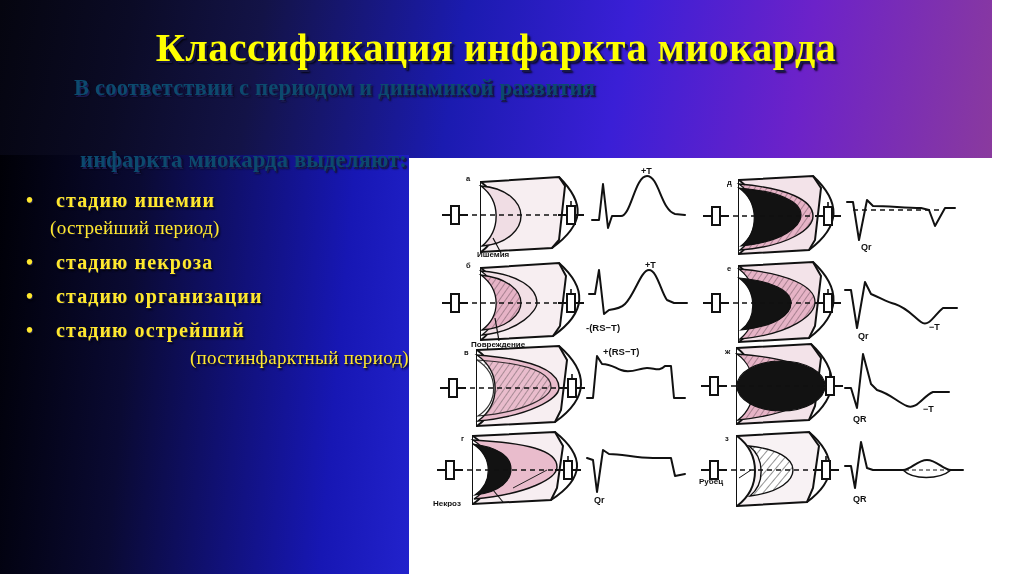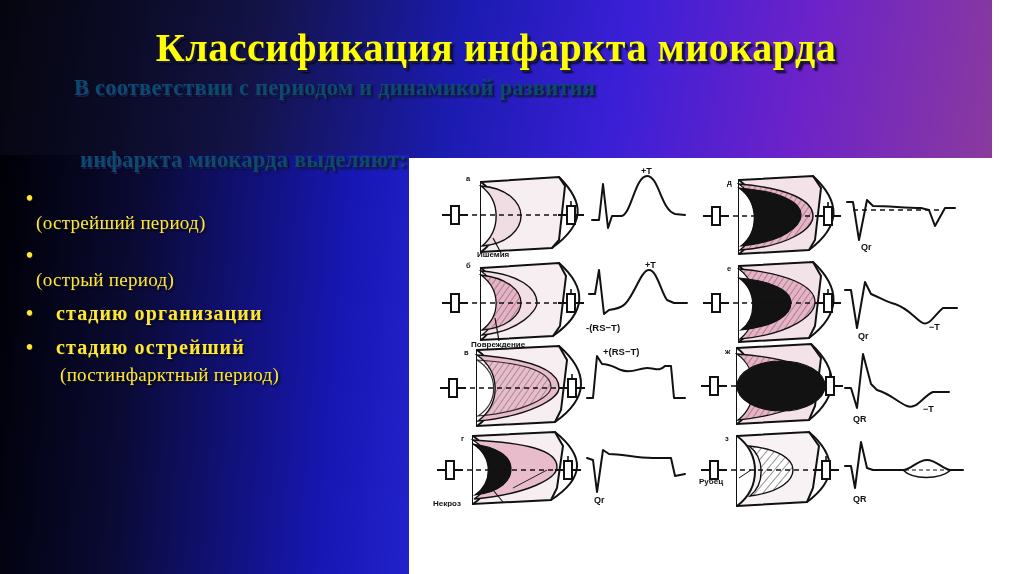--- a/index.html
+++ b/index.html
@@ -43,24 +43,24 @@
   .bullet{margin:0 0 9px 0;}
   .b-main{
     display:flex;align-items:baseline;color:#ffe82e;
     font-size:20px;font-weight:bold;letter-spacing:1.1px;
     text-shadow:1px 1px 0 #161644,1.5px 1.5px 2px rgba(0,0,0,.8);
     line-height:1.25;
   }
   .b-dot{width:34px;text-align:right;padding-right:22px;font-size:20px;line-height:1;}
   .b-sub{
     color:#ffe82e;font-size:19px;font-weight:normal;letter-spacing:0.3px;
-    padding-left:36px;line-height:1.3;margin-top:3px;
+    padding-left:50px;line-height:1.3;margin-top:3px;
     text-shadow:1px 1px 0 #161644,1.5px 1.5px 2px rgba(0,0,0,.8);
   }
-  .b-sub.indent{padding-left:60px;}
+  .b-sub.indent{padding-left:60px;text-align:right;}
 
   
   #figure{
     position:absolute;left:409px;top:158px;width:586px;height:349px;
     background:#ffffff;
   }
   #figure svg{display:block;}
 </style>
 </head>
 <body>
@@ -76,29 +76,30 @@
   <div id="subtitle">
     <span class="l1">В соответствии с периодом и динамикой развития</span>
     <span class="l2">инфаркта миокарда выделяют:</span>
   </div>
 
   <div id="bullets">
 
     <div class="bullet">
       <div class="b-main">
         <span class="b-dot">•</span>
+        <span>стадию ишемии</span>
       </div>
       <div class="b-sub">(острейший период)</div>
     </div>
 
     <div class="bullet">
       <div class="b-main">
         <span class="b-dot">•</span>
-      </div>
-      <div class="b-sub">(острый период)</div>
+        <span>стадию некроза</span>
+      </div>
     </div>
 
     <div class="bullet">
       <div class="b-main">
         <span class="b-dot">•</span>
         <span>стадию организации</span>
       </div>
     </div>
 
     <div class="bullet">

